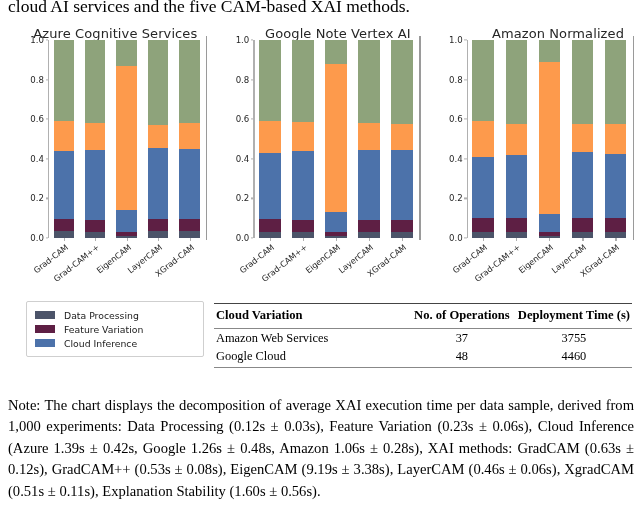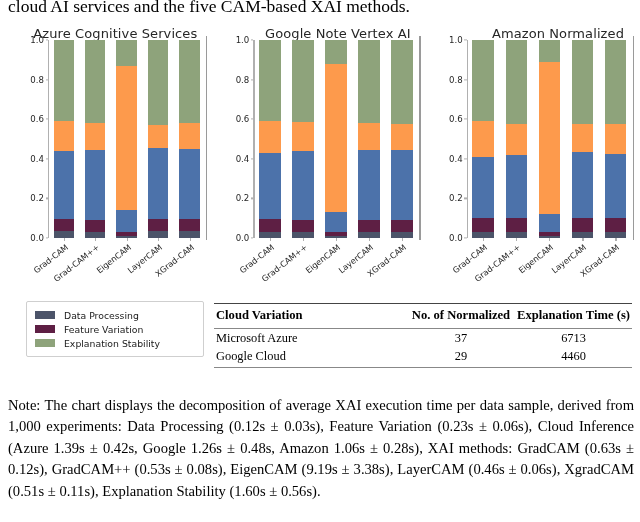--- a/index.html
+++ b/index.html
@@ -455,42 +455,42 @@
 <div class="legend" id="legend">
     <div class="legend-row">
       <span class="legend-swatch" style="background: rgb(76, 84, 105);"></span>
       <span class="legend-label">Data Processing</span>
     </div>
     <div class="legend-row">
       <span class="legend-swatch" style="background: rgb(94, 31, 68);"></span>
       <span class="legend-label">Feature Variation</span>
     </div>
     <div class="legend-row">
-      <span class="legend-swatch" style="background: rgb(142, 163, 123);"></span>
-      <span class="legend-label">Explanation Stability</span>
+      <span class="legend-swatch" style="background: rgb(76, 114, 170);"></span>
+      <span class="legend-label">Cloud Inference</span>
     </div>
   </div>
 
 <div class="table-wrap">
   <table class="data-table">
     <thead>
       <tr>
         <th class="col-platform">Cloud Variation</th>
-        <th class="col-ops">No. of Normalized</th>
-        <th class="col-deploy">Explanation Time (s)</th>
+        <th class="col-ops">No. of Operations</th>
+        <th class="col-deploy">Deployment Time (s)</th>
       </tr>
     </thead>
     <tbody id="table-body">
         <tr>
-          <td class="col-platform">Microsoft Azure</td>
+          <td class="col-platform">Amazon Web Services</td>
           <td class="col-ops">37</td>
-          <td class="col-deploy">6713</td>
+          <td class="col-deploy">3755</td>
         </tr>
         <tr>
           <td class="col-platform">Google Cloud</td>
-          <td class="col-ops">29</td>
+          <td class="col-ops">48</td>
           <td class="col-deploy">4460</td>
         </tr>
       </tbody>
   </table>
 </div>
 
 <div class="note">Note: The chart displays the decomposition of average XAI execution time per data sample, derived from 1,000 experiments: Data Processing (0.12s ± 0.03s), Feature Variation (0.23s ± 0.06s), Cloud Inference (Azure 1.39s ± 0.42s, Google 1.26s ± 0.48s, Amazon 1.06s ± 0.28s), XAI methods: GradCAM (0.63s ± 0.12s), GradCAM++ (0.53s ± 0.08s), EigenCAM (9.19s ± 3.38s), LayerCAM (0.46s ± 0.06s), XgradCAM (0.51s ± 0.11s), Explanation Stability (1.60s ± 0.56s).</div>
 
 </body></html>

